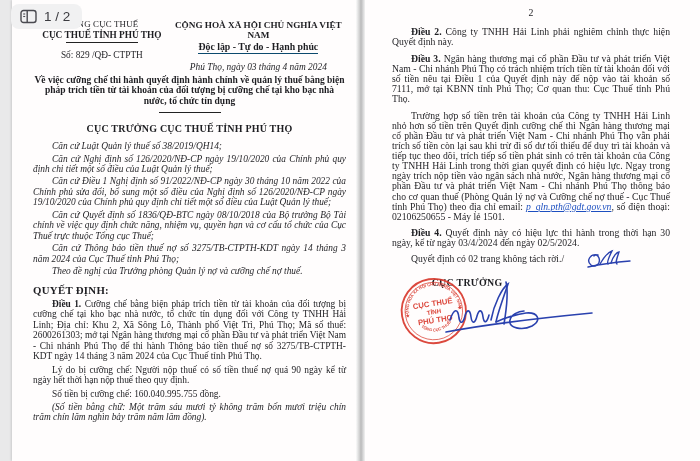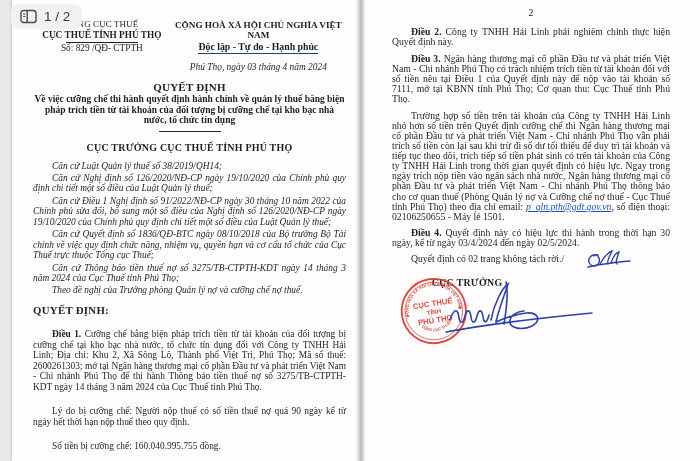--- a/index.html
+++ b/index.html
@@ -37,32 +37,32 @@
   .just { text-align:justify; text-justify:inter-word; }
   .ind { text-indent:19px; }
 
   
   .hdr { display:flex; width:100%; }
   .hdr-left  { width:44%; text-align:center; }
   .hdr-right { width:56%; text-align:center; }
   .hdr-l1 { font-size:8.8px; letter-spacing:.2px; }
   .hdr-l2 { font-size:9.3px; font-weight:bold; margin-top:1px; }
   .seg-rule { display:block; margin:1px auto 0; border-bottom:1px solid #222; }
-  .docnum { font-size:9.3px; }
+  .docnum { font-size:9.3px; margin-top:7px; }
   .motto { font-size:9.8px; font-weight:bold; margin-top:1px; display:inline-block; border-bottom:1px solid #0c4a6e; padding-bottom:1px; }
   .dateline { font-size:9.4px; font-style:italic; margin-top:8px; }
 
   .title { font-size:11px; font-weight:bold; text-align:center; margin-top:9px; letter-spacing:.2px; }
   .subject { font-size:9.5px; font-weight:bold; text-align:center; margin:2px auto 0; width:312px; line-height:10.6px; }
   .title-rule { width:62px; border-bottom:1.2px solid #222; margin:5px auto 0; }
   .authority { font-size:10px; font-weight:bold; text-align:center; margin-top:11px; letter-spacing:.2px; }
 
   .recital { font-style:italic; margin-top:2px; }
   .decides { font-size:10.8px; font-weight:bold; margin-top:9px; letter-spacing:.3px; }
-  .para { margin-top:14px; }
+  .para { margin-top:3px; }
 
   
   .pgnum { text-align:center; font-size:9.8px; margin-bottom:9px; }
   .p2para { margin-top:6.5px; }
   .email { color:#1d4fc0; text-decoration:underline; font-style:italic; }
   .closing { margin-top:6px; position:relative; }
   .initials-svg { position:absolute; left:173px; top:-7px; }
 
   .footer { display:flex; margin-top:13px; position:relative; }
   .recipients { width:46%; font-size:7.6px; line-height:9.4px; padding-left:2px; }
@@ -99,21 +99,20 @@
         <span class="seg-rule" style="width:72px"></span>
         <div class="docnum">Số: 829   /QĐ- CTPTH</div>
       </div>
       <div class="hdr-right">
         <div class="hdr-l2" style="font-size:9.2px">CỘNG HOÀ XÃ HỘI CHỦ NGHĨA VIỆT NAM</div>
         <span class="motto">Độc lập - Tự do - Hạnh phúc</span>
         <div class="dateline">Phú Thọ, ngày 03 tháng 4   năm 2024</div>
       </div>
     </div>
 
-    <div class="title">QUYẾT ĐỊNH</div>
     <div class="subject">Về việc cưỡng chế thi hành quyết định hành chính về quản lý thuế bằng biện pháp trích tiền từ tài khoản của đối tượng bị cưỡng chế tại kho bạc nhà nước, tổ chức tín dụng</div>
     <div class="title-rule"></div>
 
     <div class="authority">CỤC TRƯỞNG CỤC THUẾ TỈNH PHÚ THỌ</div>
 
     <div style="margin-top:7px">
       <p class="recital just ind">Căn cứ Luật Quản lý thuế số 38/2019/QH14;</p>
       <p class="recital just ind">Căn cứ Nghị định số 126/2020/NĐ-CP ngày 19/10/2020 của Chính phủ quy định chi tiết một số điều của Luật Quản lý thuế;</p>
       <p class="recital just ind">Căn cứ Điều 1 Nghị định số 91/2022/NĐ-CP ngày 30 tháng 10 năm 2022 của Chính phủ sửa đổi, bổ sung một số điều của Nghị định số 126/2020/NĐ-CP ngày 19/10/2020 của Chính phủ quy định chi tiết một số điều của Luật Quản lý thuế;</p>
       <p class="recital just ind">Căn cứ Quyết định số 1836/QĐ-BTC ngày 08/10/2018 của Bộ trưởng Bộ Tài chính về việc quy định chức năng, nhiệm vụ, quyền hạn và cơ cấu tổ chức của Cục Thuế trực thuộc Tổng cục Thuế;</p>

